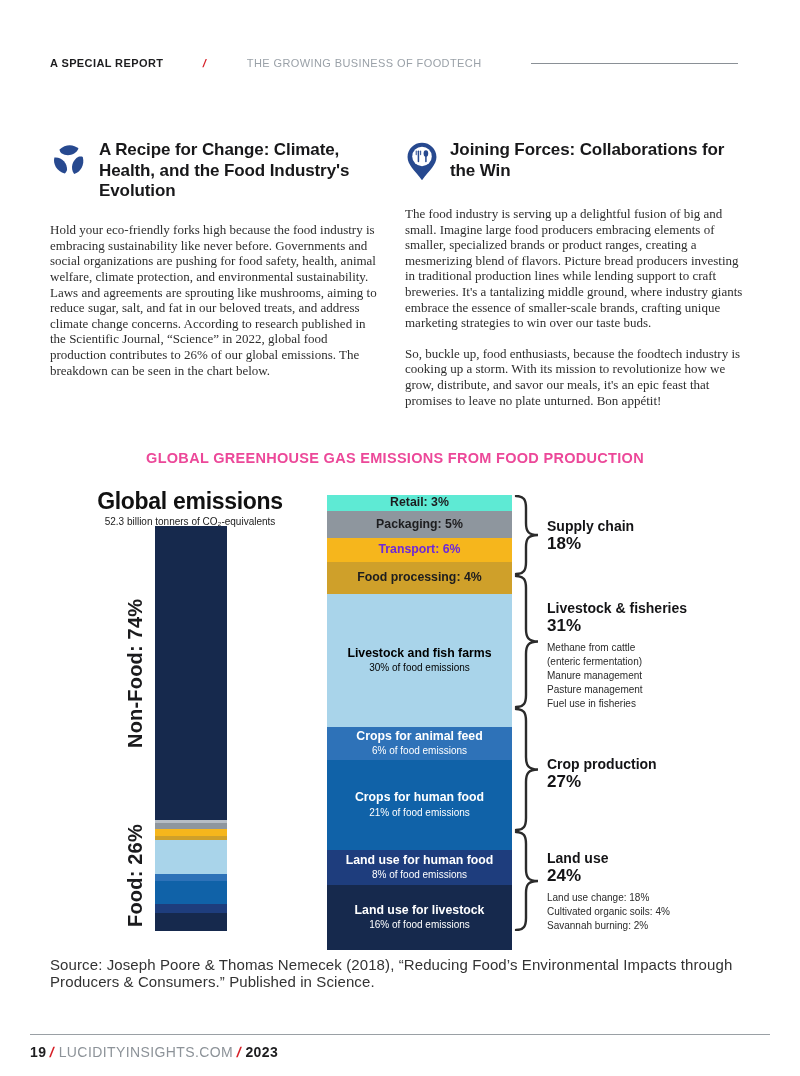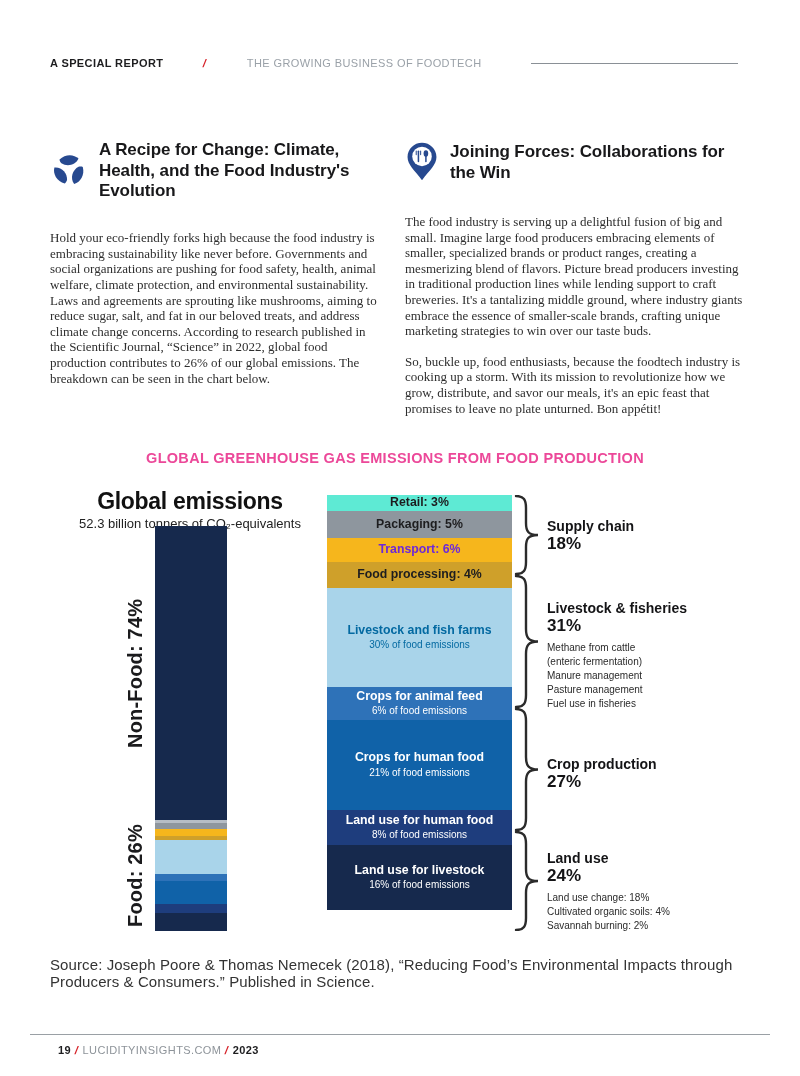--- a/index.html
+++ b/index.html
@@ -11,72 +11,72 @@
   .kicker { position:absolute; top:57px; left:50px; right:62px; display:flex; align-items:center; font-size:11px; letter-spacing:.4px;gap:35px; }
   .k-bold { font-weight:800; color:#1d1d1f; white-space:nowrap; }
   .k-slash { color:#d61f26; font-weight:900; margin:0 5px; transform:skewX(-12deg); }
   .k-rest { color:#9aa1a8; white-space:nowrap; }
   .k-rule { flex:1; height:1px; background:#8a9096; margin-left:14px; }
 
   
   .columns { position:absolute; top:140px; left:50px; width:697px; display:flex; gap:23px; }
   .col { flex:1; }
   .col.left { max-width:332px; }
-  .article-head { display:flex; gap:11px; align-items:center; margin-bottom:28px; min-height:46px; }
+  .article-head { display:flex; gap:11px; align-items:flex-start; margin-bottom:20px; min-height:46px; }
   .article-head h2 { font-size:17px; line-height:1.22; font-weight:800; color:#18181a; letter-spacing:-.1px; max-width:280px; }
   .a-icon { flex:0 0 auto; margin-top:1px; }
   .col p { font-family:"Liberation Serif", serif; font-size:13px; line-height:15.6px; color:#2e2e2e; margin-bottom:15px; }
 
   
   .chart-title { position:absolute; top:450px; left:0; width:790px; text-align:center; font-size:14.5px; font-weight:800; letter-spacing:.3px; color:#ec4899; }
   .chart { position:absolute; top:488px; left:50px; width:700px; height:470px; }
 
   .global-head { position:absolute; top:0; left:10px; width:260px; text-align:center; }
   .g-title { font-size:23px; font-weight:800; letter-spacing:-.3px; color:#111; }
-  .g-sub { font-size:13px; color:#222; margin-top:1px; }
+  .g-sub { font-size:10px; color:#222; margin-top:1px; }
 
   .vlabel { position:absolute; left:64px; width:42px; display:flex; align-items:center; justify-content:center;
             writing-mode:vertical-rl; transform:rotate(180deg); font-weight:800; font-size:20px; color:#1b1b1d; letter-spacing:.2px; }
   .vlabel.nonfood { top:38px; height:294px; }
   .vlabel.food { top:332px; height:111px; }
 
   .left-bar { position:absolute; left:105px; top:38px; width:72px; height:405px; display:flex; flex-direction:column; }
   .nf { height:294px; background:#16294d; }
   .m0{height:3px;background:#b6bdc5}.m1{height:6px;background:#8e969e}.m2{height:7px;background:#f6b61c}
   .m3{height:4px;background:#cfa02a}.m4{height:34px;background:#a9d4ea}.m5{height:7px;background:#2e72b8}
   .m6{height:23px;background:#1062a8}.m7{height:9px;background:#1e3d7d}.m8{height:18px;background:#16294d}
 
   .right-bar { position:absolute; left:277px; top:7px; width:185px; display:flex; flex-direction:column; }
   .seg { display:flex; flex-direction:column; align-items:center; justify-content:center; text-align:center; }
   .seg-name { font-weight:800; font-size:12.3px; line-height:1.1; }
   .seg-sub { font-size:10px; line-height:1.2; margin-top:2px; }
   .s0{height:16px;background:#5eead4;color:#1d1d1f}
   .s1{height:27px;background:#8e969e;color:#1d1d1f}
   .s2{height:24px;background:#f6b61c;color:#6d28d9}
-  .s3{height:26px;background:#cfa02a;color:#1d1d1f}
-  .s4{height:99px;background:#a9d4ea;color:#0369a1}
+  .s3{height:32px;background:#cfa02a;color:#1d1d1f}
+  .s4{height:133px;background:#a9d4ea;color:#000000}
   .s5{height:33px;background:#2e72b8;color:#ffffff}
   .s6{height:90px;background:#1062a8;color:#ffffff}
   .s7{height:35px;background:#1e3d7d;color:#ffffff}
   .s8{height:65px;background:#16294d;color:#ffffff}
 
   .brace { position:absolute; left:464px; }
   .b1{top:7px}.b2{top:87px}.b3{top:220px}.b4{top:343px}
 
   .group { position:absolute; left:497px; width:205px; }
   .g0{top:30px}.g1{top:112px}.g2{top:268px}.g3{top:362px}
   .group-title { font-size:14px; font-weight:800; color:#141416; line-height:1.15; }
   .group-pct { font-size:17px; font-weight:800; color:#141416; line-height:1.2; }
   .group-notes { margin-top:5px; font-size:10px; line-height:1.38; color:#2b2b2b; }
 
   .source { position:absolute; top:956px; left:50px; width:700px; font-size:15px; color:#333; letter-spacing:.1px; }
 
   
   .f-rule { position:absolute; top:1034px; left:30px; width:740px; height:1px; background:#9aa0a5; }
-  .f-text { position:absolute; top:1044px; left:30px; display:flex; align-items:flex-start; font-size:11px; letter-spacing:.4px;margin-left:28px; }
+  .f-text { position:absolute; top:1044px; left:30px; display:flex; align-items:flex-start; font-size:14px; letter-spacing:.4px; }
   .f-page { font-weight:800; color:#1d1d1f; }
   .f-slash { color:#d61f26; font-weight:900; margin:0 4px; transform:skewX(-12deg); }
   .f-site { color:#8d9399; }
   .f-year { font-weight:800; color:#1d1d1f; }
 </style>
 </head>
 <body>
 
 <div class="page">
 

